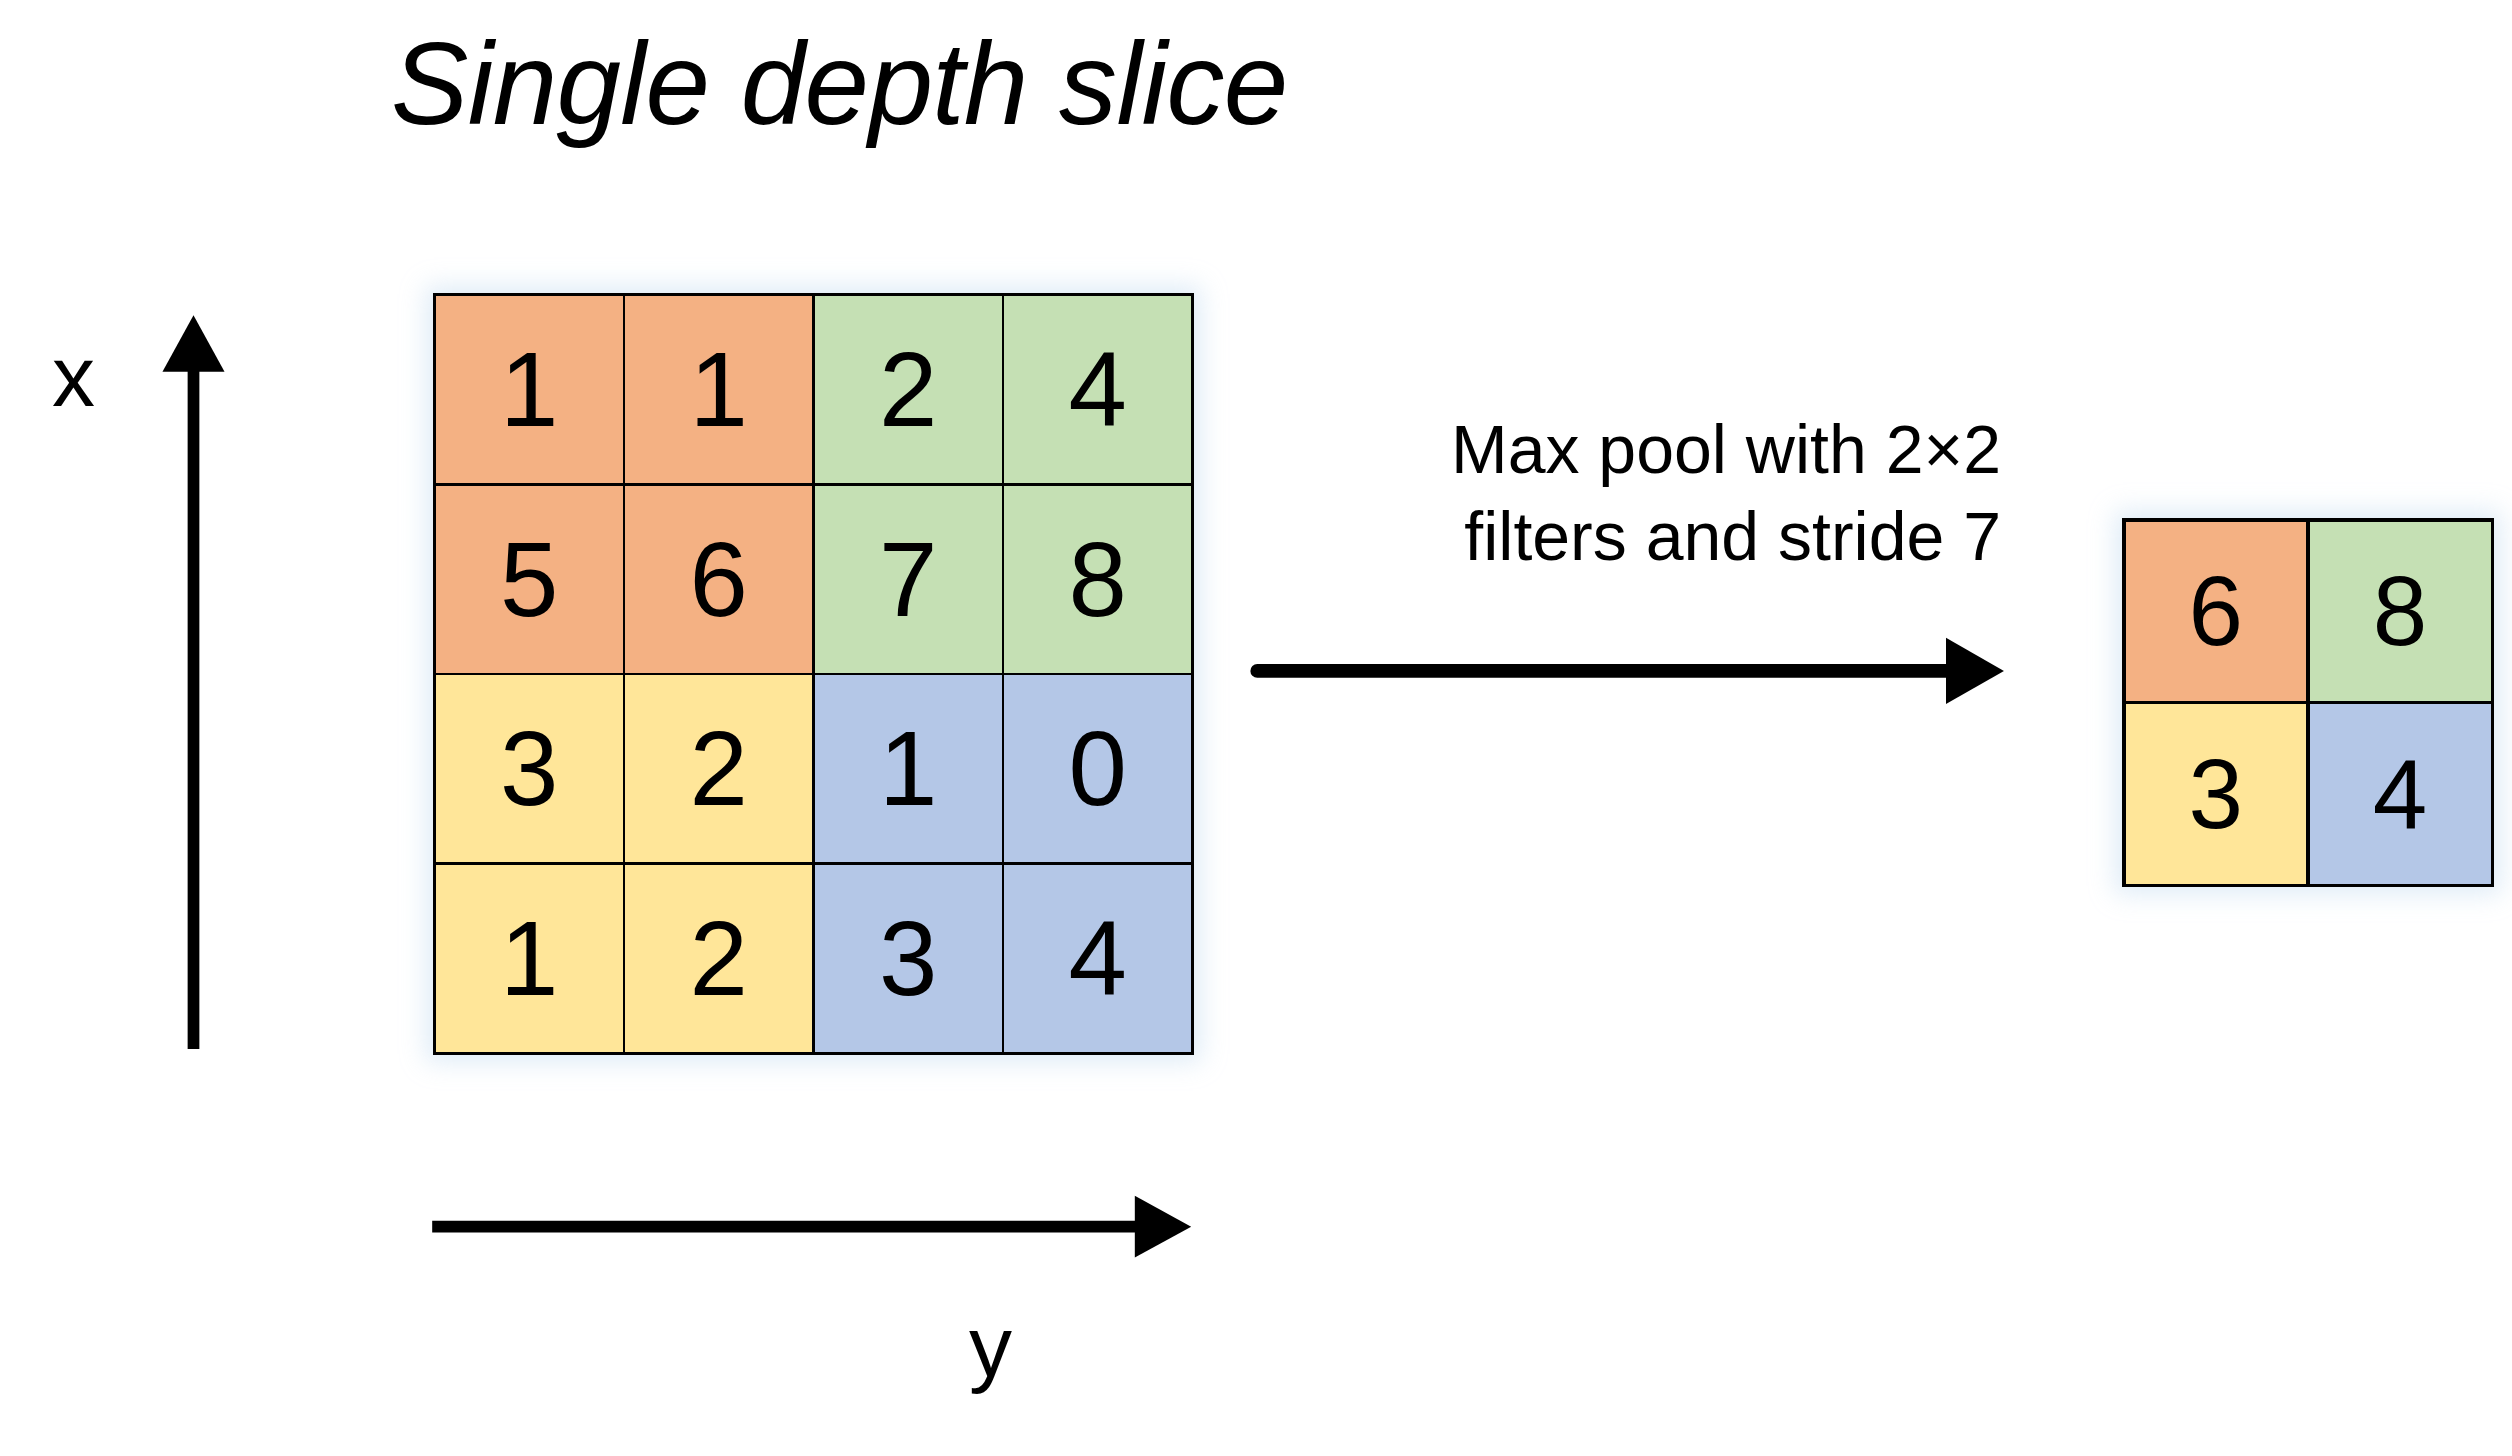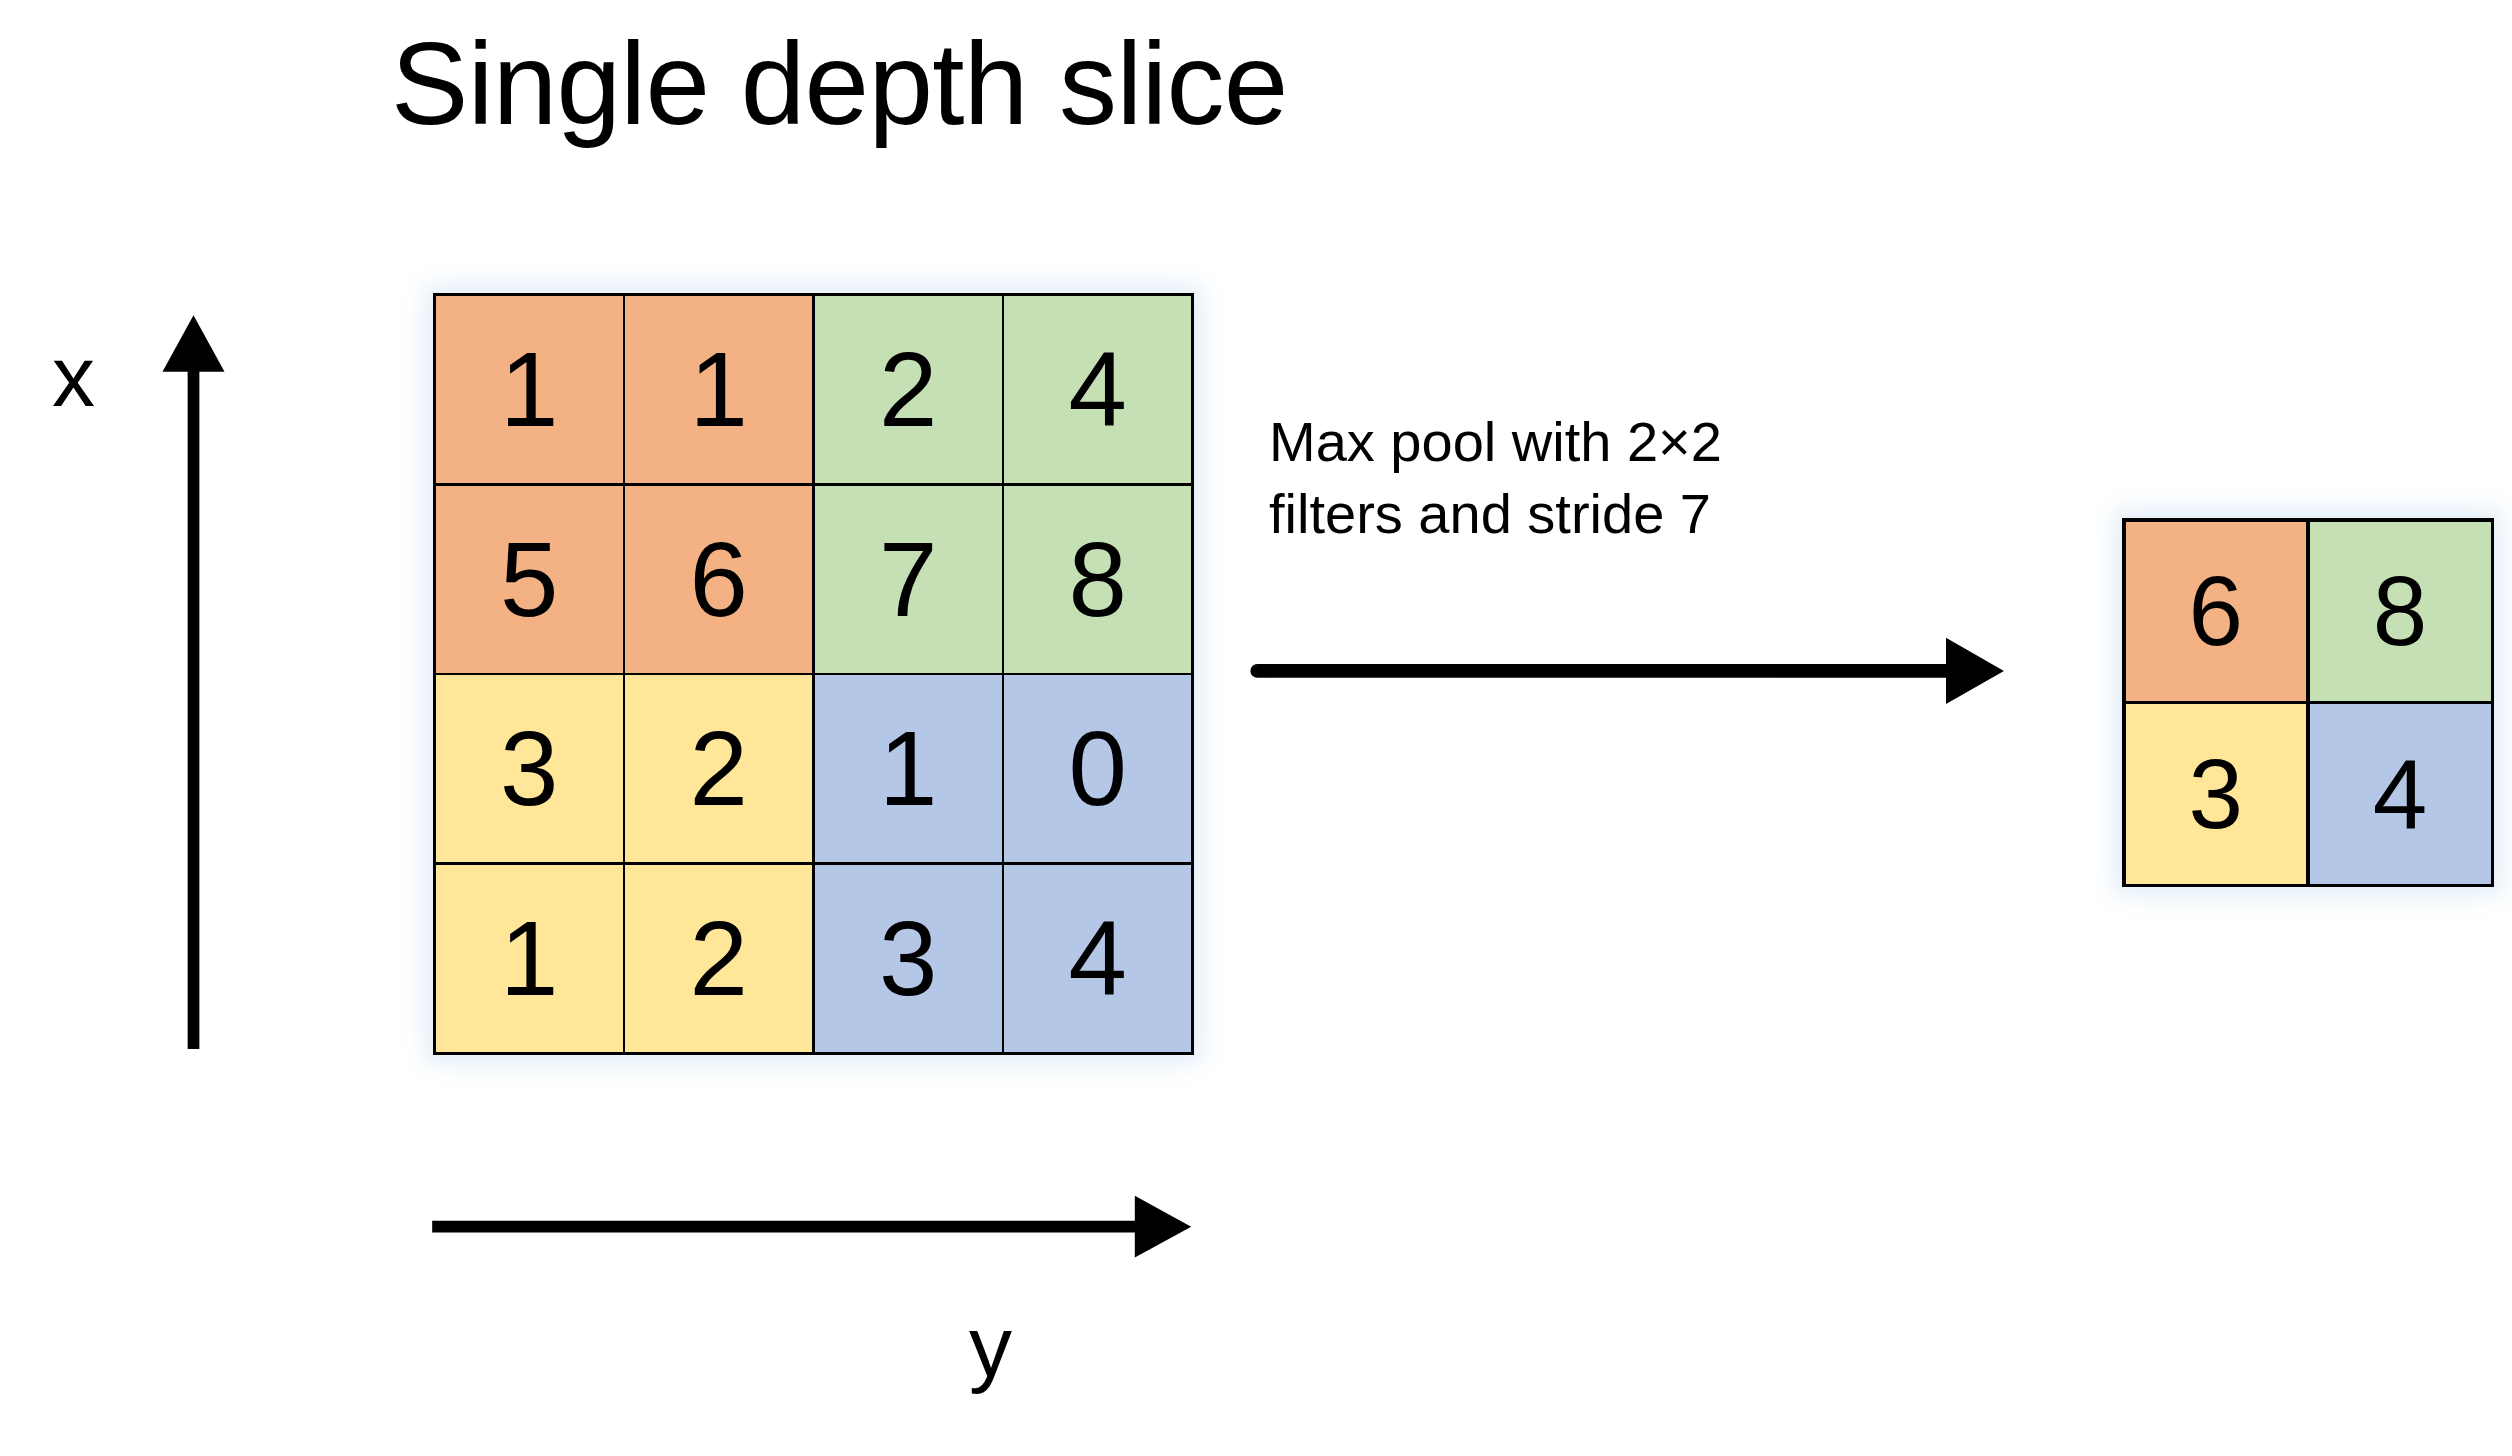--- a/index.html
+++ b/index.html
@@ -20,20 +20,21 @@
   
   #title {
     position: absolute;
     left: 391px;
     top: 26px;
     font-size: 116px;
     line-height: 1.0;
     font-weight: 400;
     white-space: nowrap;
     letter-spacing: -0.7px;
+    font-style: italic;
   }
 
   
   #axis-x-label {
     position: absolute;
     left: 52px;
     top: 333px;
     font-size: 86px;
     line-height: 1.0;
   }
@@ -98,23 +99,23 @@
     padding: 3.5px;
   }
   #output-grid .cell { font-size: 98px; }
 
   
   #transform-caption {
     position: absolute;
     left: 1269px;
     top: 406px;
     width: 732px;
-    font-size: 56px;
+    font-size: 68px;
     line-height: 1.28;
-    text-align: left;
+    text-align: right;
   }
   #transform-caption div { white-space: nowrap; }
 </style>
 </head>
 <body>
 
 <div id="stage">
 
   <div id="title">Single depth slice</div>
 

